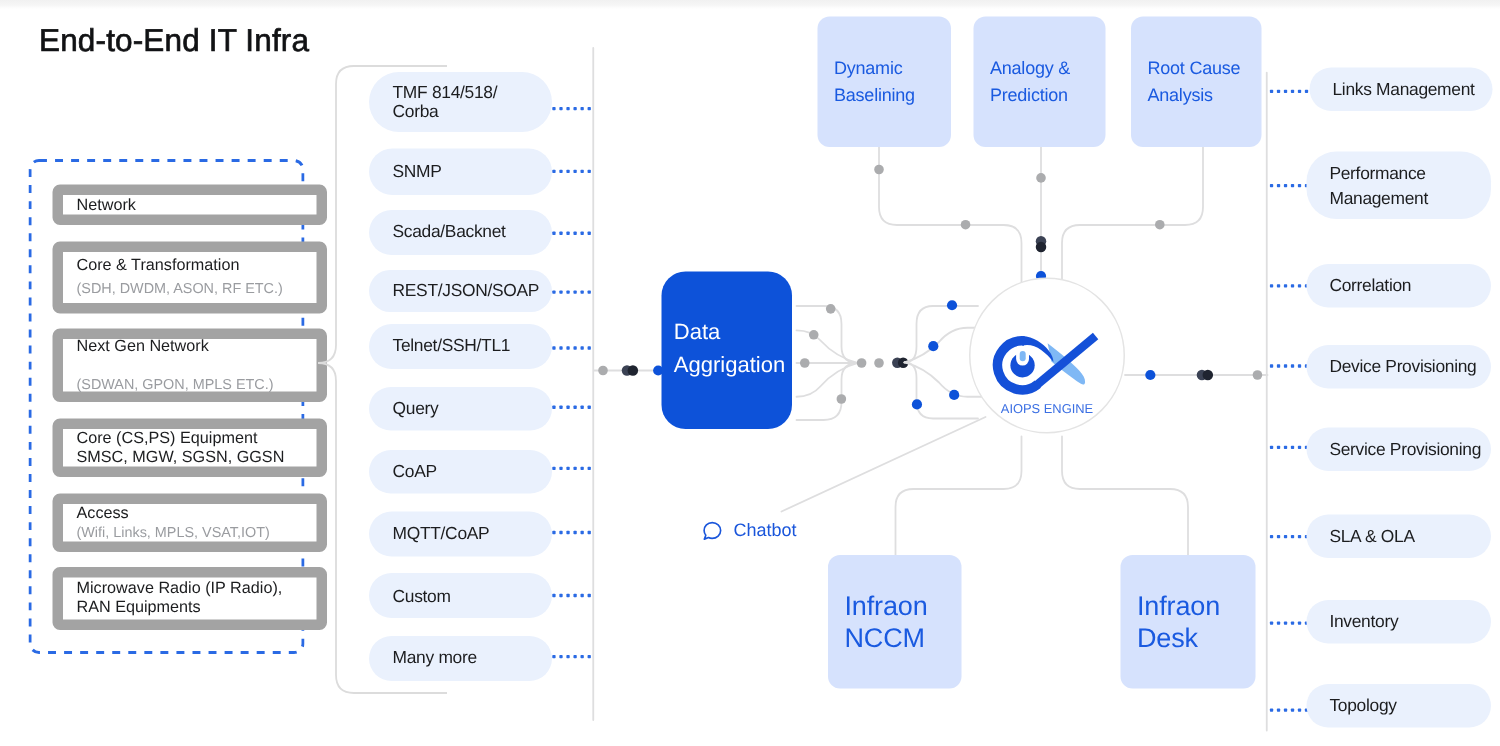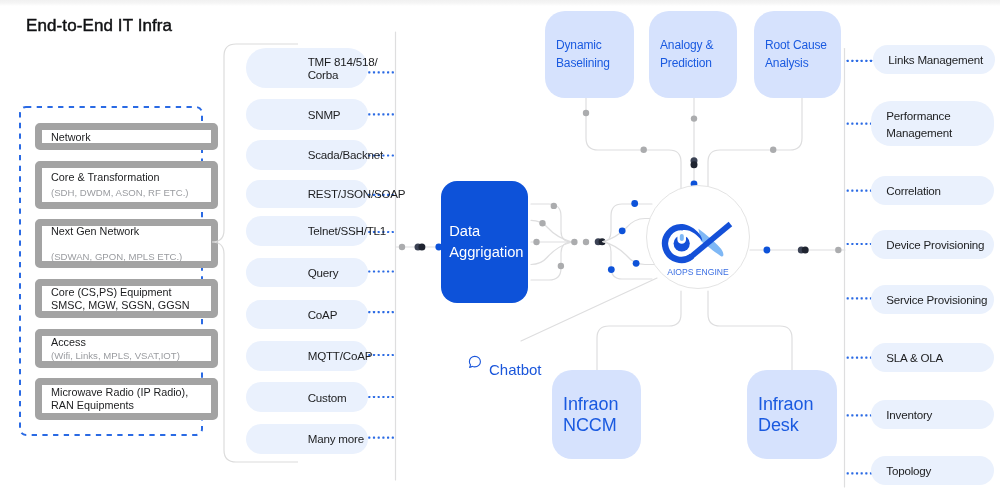--- a/index.html
+++ b/index.html
@@ -9,21 +9,21 @@
     background:#ffffff;
     font-family:"Liberation Sans", sans-serif;
     position:relative;
     -webkit-font-smoothing:antialiased;
   }
   #stage{position:absolute;left:0;top:0;width:1000px;height:497px;}
   .topband{position:absolute;left:0;top:0;width:1000px;height:6px;
     background:linear-gradient(to bottom,#f1f1f1 0%,#f6f6f6 55%,#ffffff 100%);}
   #wires{position:absolute;left:0;top:0;width:1000px;height:497px;}
 
-  .title{position:absolute;left:26px;top:15.5px;font-size:17px;letter-spacing:.1px;
+  .title{position:absolute;left:26px;top:15.5px;font-size:21px;letter-spacing:.1px;
     color:#111214;font-weight:400;white-space:nowrap;
     -webkit-text-stroke:0.45px #111214;}
 
   
   .dashbox{position:absolute;left:19px;top:106px;width:184px;height:330px;}
   .dashbox rect{fill:none;stroke:#2a6ae4;stroke-width:2;
     stroke-dasharray:5.3 5.4;}
 
   .wcard{position:absolute;left:35px;background:#fff;border:7px solid #a3a3a3;
     border-radius:5px;box-sizing:border-box;width:183px;
@@ -37,48 +37,48 @@
   
   .bracket{position:absolute;left:0;top:0;}
 
   
   .pill{position:absolute;background:#eaf1fd;border-radius:20px;
     display:flex;align-items:center;box-sizing:border-box;}
   .pill span{font-size:11.6px;letter-spacing:-.2px;color:#1c1d1f;
     line-height:17px;white-space:nowrap;}
 
   .pillM{left:246.4px;width:121.4px;padding-left:15.3px;}
-  .pillM span{line-height:13.2px;margin-left:46px;}
+  .pillM span{line-height:13.2px;}
 
   
   .pillR{left:871px;width:123px;padding-left:15.3px;}
 
   
-  .bigblue{position:absolute;left:441.3px;top:181.3px;width:87.2px;height:122px;
+  .bigblue{position:absolute;left:441.3px;top:181.3px;width:87.2px;height:105px;
     background:#0d52d9;border-radius:16px;display:flex;flex-direction:column;
     justify-content:center;padding-left:7.9px;box-sizing:border-box;}
   .bigblue span{color:#fff;font-size:14.7px;line-height:21.7px;white-space:nowrap;}
 
   
-  .lbox{position:absolute;background:#d6e2fd;border-radius:20px;
+  .lbox{position:absolute;background:#d6e2fd;border-radius:8px;
     display:flex;flex-direction:column;justify-content:center;box-sizing:border-box;
     padding-left:11px;}
   .lbox span{color:#1a5ae0;font-size:12px;letter-spacing:-.15px;
     line-height:17.3px;white-space:nowrap;}
   .lbox.big{padding-left:11px;}
   .lbox.big span{font-size:18px;letter-spacing:-.1px;line-height:21px;}
 
   
   .circle{position:absolute;left:646px;top:185px;width:104px;height:104px;
     border-radius:50%;background:#fff;border:1px solid #e4e4e4;box-sizing:border-box;}
   .aiops-label{position:absolute;left:646px;top:267px;width:104px;text-align:center;
     font-size:8.6px;letter-spacing:0;color:#3b6fe3;line-height:10px;}
 
   .chatbot{position:absolute;left:467.5px;top:345px;display:flex;align-items:center;gap:7.5px;}
-  .chatbot .cb-text{font-size:15px;color:#1a56db;line-height:17px;margin-top:16px;}
+  .chatbot .cb-text{font-size:12px;color:#1a56db;line-height:17px;}
 </style>
 </head>
 <body>
 
 <div id="stage">
   <div class="topband"></div>
 
   <svg id="wires" viewBox="0 0 1000 497">
       <path d="M395.5,32 L395.5,480" fill="none" stroke="#dededf" stroke-width="1.2" stroke-linecap="round"></path>
       <path d="M844.5,48.5 L844.5,487" fill="none" stroke="#dededf" stroke-width="1.2" stroke-linecap="round"></path>

